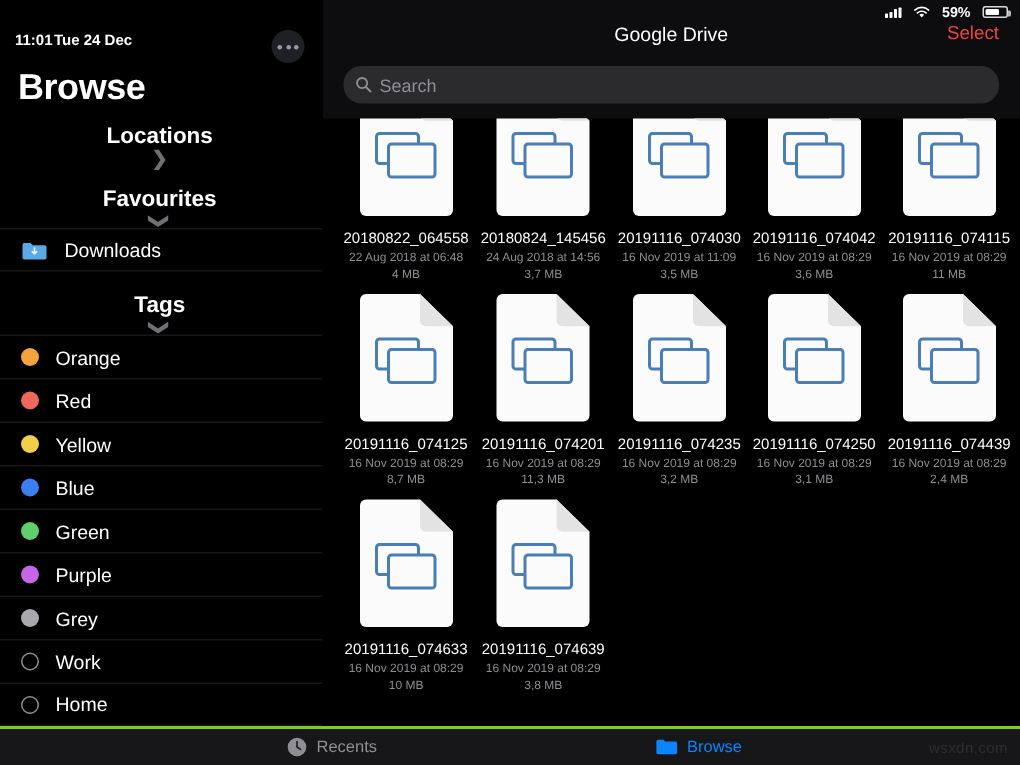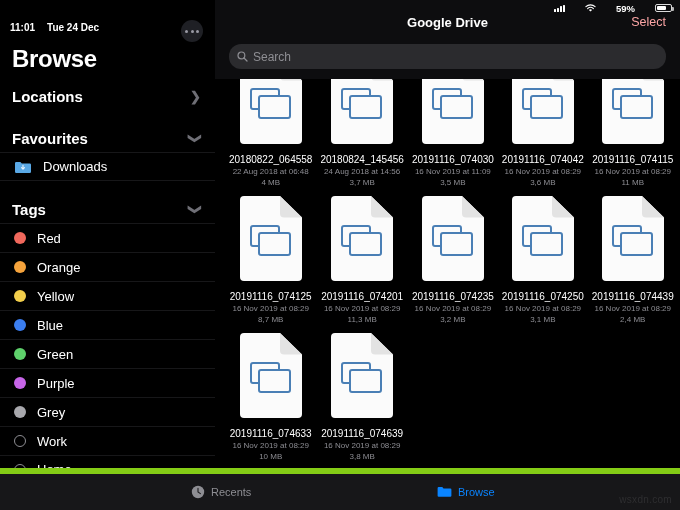--- a/index.html
+++ b/index.html
@@ -13,22 +13,22 @@
   #app { position:relative; width:680px; height:510px; background:#000; overflow:hidden; }
 
   
   .statusbar{
     position:absolute; top:0; left:0; width:680px; height:16px;
     display:flex; align-items:center; justify-content:space-between;
     padding:0 8px 0 10px;
     color:#fff; font-size:10px; font-weight:bold;
     z-index:40;
   }
-  .sb-left{ display:flex; align-items:center; gap:12px;margin-top:38px; }
-  .sb-right{ display:flex; align-items:center; gap:20px; }
+  .sb-left{ display:flex; align-items:center; gap:1px;margin-top:38px; }
+  .sb-right{ display:flex; align-items:center; gap:8px; }
   .sig{ display:flex; align-items:flex-end; gap:1px; height:8px; }
   .sig i{ width:2px; background:#fff; border-radius:.5px; display:block; }
   .sig i:nth-child(1){height:3px}.sig i:nth-child(2){height:4.5px}
   .sig i:nth-child(3){height:6px}.sig i:nth-child(4){height:7.5px}
   .wifi{ width:11px; height:9px; position:relative; }
   .wifi svg{ display:block; }
   .batt{ width:17px; height:8px; border:1px solid rgba(255,255,255,.85); border-radius:2px; position:relative; }
   .batt::after{ content:""; position:absolute; right:-2.5px; top:2px; width:1.5px; height:4px; background:rgba(255,255,255,.7); border-radius:0 1px 1px 0; }
   .batt i{ position:absolute; left:1px; top:1px; bottom:1px; width:58%; background:#fff; border-radius:1px; display:block; }
   .pct{ font-size:9.5px; }
@@ -45,21 +45,21 @@
     gap:2.5px;
   }
   .sb-more span{ width:3px; height:3px; border-radius:50%; background:#9a9aa4; display:block; }
   .browse-title{
     position:absolute; left:12px; top:45px;
     font-size:24px; font-weight:bold; color:#fff; letter-spacing:-.3px;
   }
   .sec-head{
     display:flex; align-items:center; justify-content:space-between;
     padding:0 14px 0 12px; height:28px;
-    font-size:15px; font-weight:bold; color:#fff;
+    font-size:15px; font-weight:bold; color:#fff;flex-direction:column;
   }
   .chev{ color:#6f6f76; font-size:13px; line-height:1; }
   .chev.down{ transform:rotate(90deg); }
   .row{
     display:flex; align-items:center; gap:11px;
     height:29px; padding-left:14px;
     border-top:1px solid #171719;
     font-size:13px; color:#fff;
   }
   .row:last-child{ border-bottom:1px solid #171719; }
@@ -76,24 +76,24 @@
   
   .main{
     position:absolute; left:215px; top:0; width:465px; height:484px;
     background:#000; overflow:hidden;
   }
   .nav{
     position:relative; height:44px; width:465px;
     background:#0d0d0f;
     display:flex; align-items:center; justify-content:center;
   }
-  .nav-title{ font-size:13px; font-weight:bold; color:#fff; }
+  .nav-title{ font-size:13px; font-weight:normal; color:#fff; }
   .nav-select{
     position:absolute; right:14px; top:50%; transform:translateY(-50%);
-    font-size:12.5px; color:#fca5a5;
+    font-size:12.5px; color:#ef4444;
   }
   .searchwrap{ padding:0 14px 10px 14px; background:#0d0d0f; }
   .searchbar{
     height:25px; border-radius:12px; background:#2b2b2e;
     display:flex; align-items:center; gap:5px; padding:0 8px;
   }
   .searchbar .mag{ color:#8e8e93; display:flex; }
   .search-ph{ font-size:12px; color:#8e8e93; }
 
   .grid{
@@ -114,23 +114,23 @@
     font-size:10px; color:#fff; margin-top:1px; line-height:13px;
     white-space:nowrap;
   }
   .fmeta{
     font-size:8px; color:#8d8d93; line-height:11px; text-align:center;
     white-space:nowrap;
   }
 
   
   .tabbar{
-    position:absolute; left:0; bottom:0; width:680px; height:42px;
+    position:absolute; left:0; bottom:0; width:680px; height:26px;
     background:#171719;
-    border-top:6px solid #84cc16;
+    border-top:2px solid #84cc16;
     display:flex; align-items:center; z-index:30;
   }
   .tab{
     position:absolute; display:flex; align-items:center; gap:6px;
     font-size:11px;
   }
   #tab-recents{ left:190px; color:#8e8e93; }
   #tab-browse{ left:437px; color:#0a84ff; }
   .tab .ic{ width:15px; height:15px; display:flex; align-items:center; justify-content:center; }
   .watermark{
@@ -200,26 +200,26 @@
       </div>
     </div>
 
     <div id="sb-tags">
       <div class="sec-head">
         <span>Tags</span>
         <span class="chev down">❯</span>
       </div>
       <div id="tag-list">
           <div class="row">
+            <span class="dot" style="background: rgb(245, 163, 60);"></span>
+            <span>Orange</span>
+          </div>
+          <div class="row">
             <span class="dot" style="background: rgb(240, 104, 92);"></span>
             <span>Red</span>
-          </div>
-          <div class="row">
-            <span class="dot" style="background: rgb(245, 163, 60);"></span>
-            <span>Orange</span>
           </div>
           <div class="row">
             <span class="dot" style="background: rgb(242, 206, 75);"></span>
             <span>Yellow</span>
           </div>
           <div class="row">
             <span class="dot" style="background: rgb(59, 126, 240);"></span>
             <span>Blue</span>
           </div>
           <div class="row">

